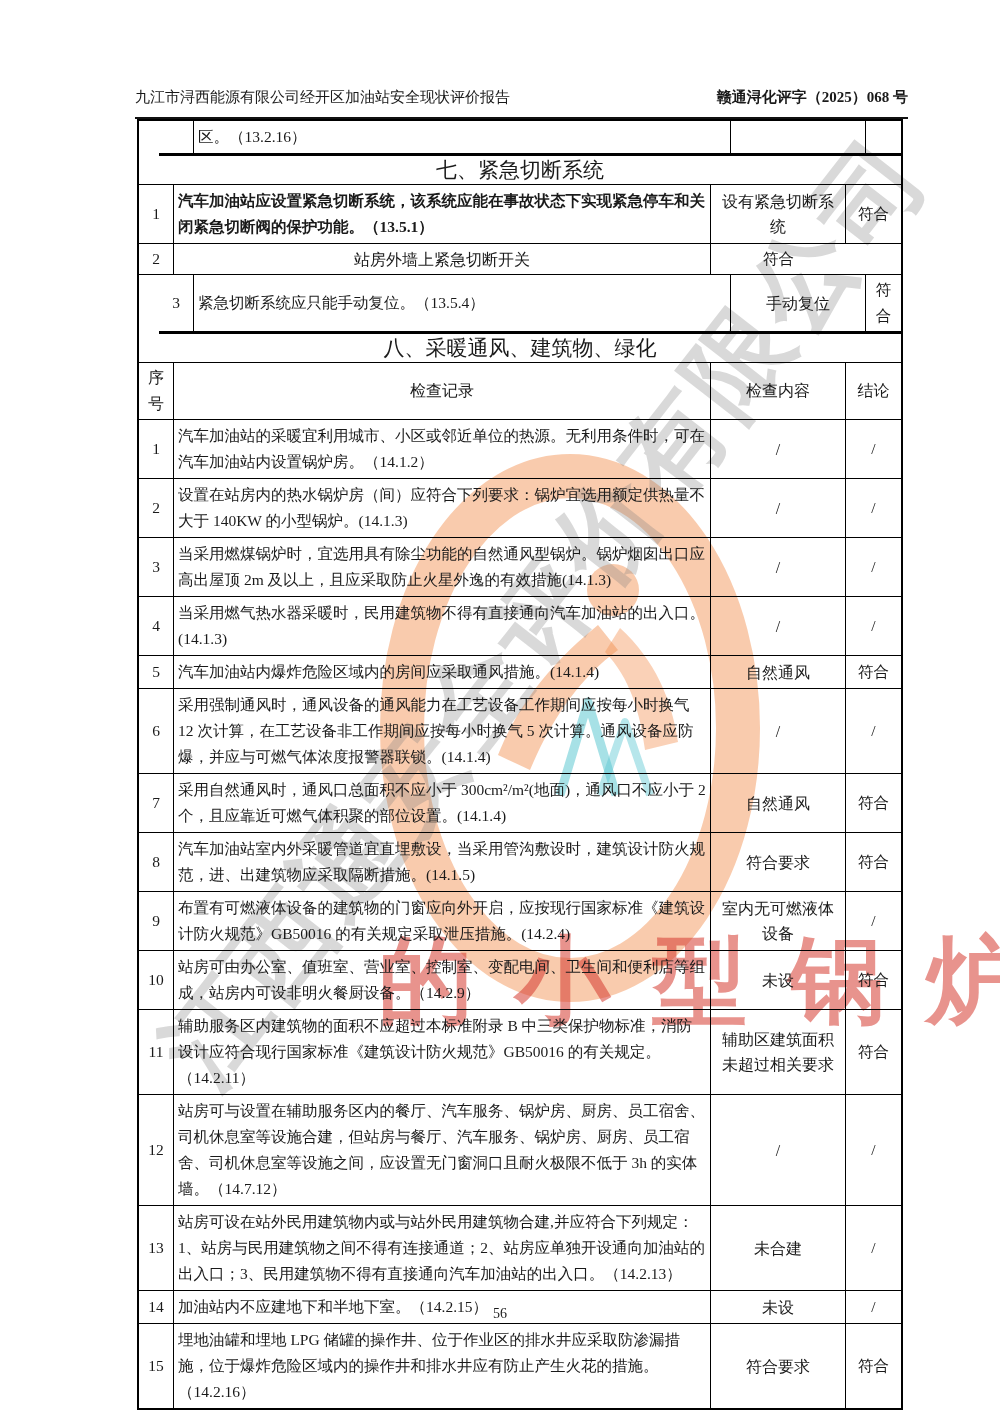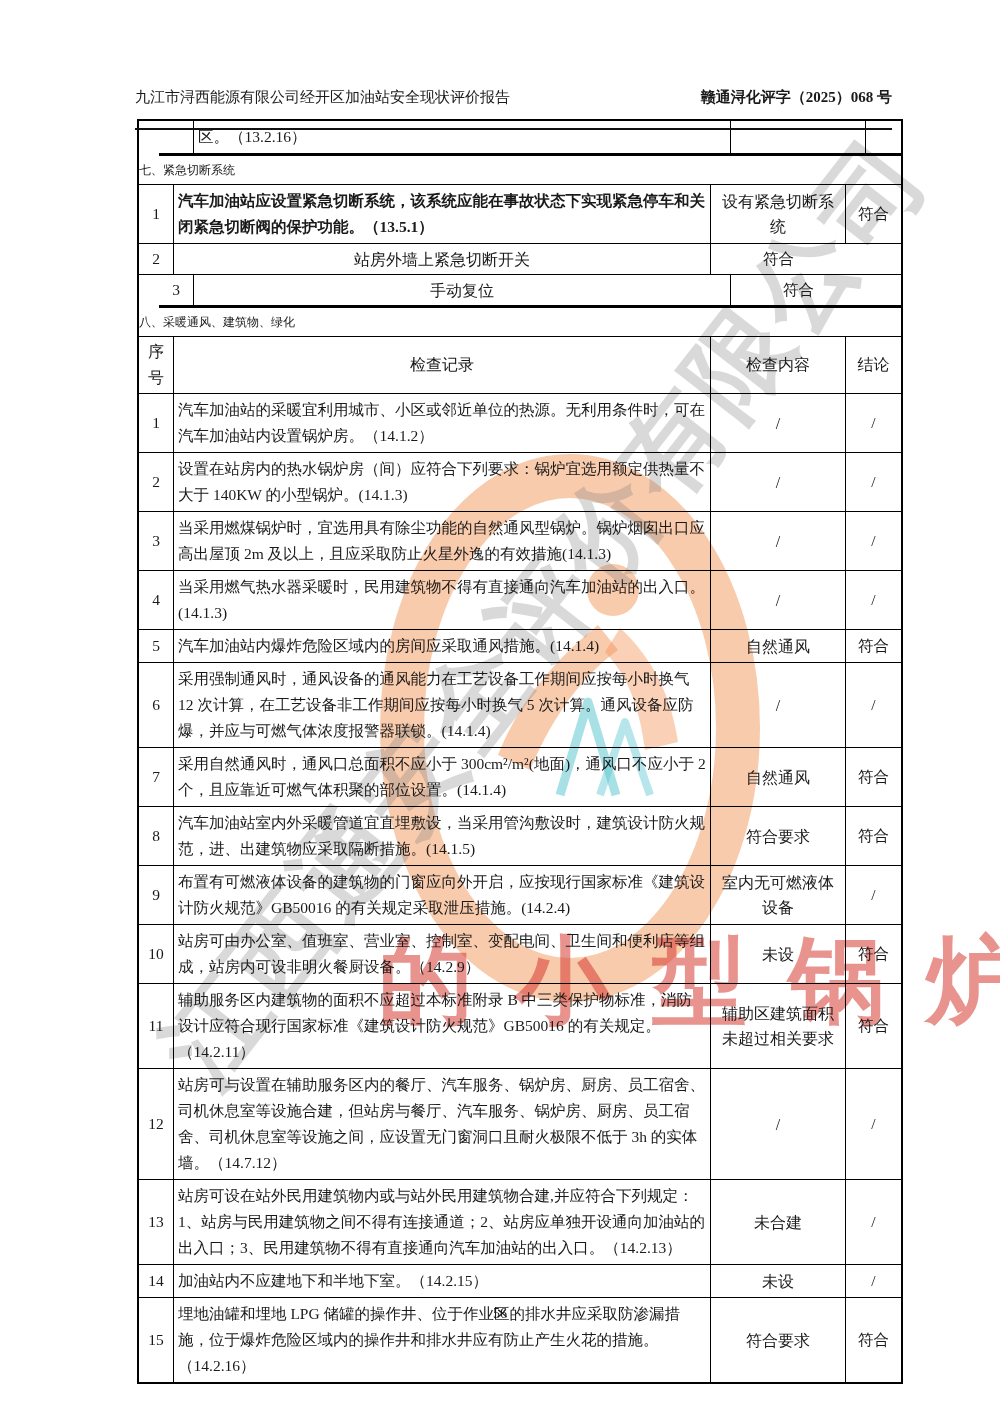--- a/index.html
+++ b/index.html
@@ -23,45 +23,45 @@
     color:rgba(128,128,128,0.30);
   }
   .wm-red{
     position:absolute;left:378px;top:918px;
     white-space:nowrap;
     font-size:95px;letter-spacing:42px;font-weight:bold;
     color:rgba(214,58,48,0.55);
   }
   
   .doc-header{
-    position:absolute;left:135px;right:108px;top:88px;z-index:2;
+    position:absolute;left:135px;right:92px;top:88px;z-index:2;
     display:flex;justify-content:space-between;align-items:flex-end;
     font-size:15px;
     border-bottom:2.5px solid #111;
-    padding-bottom:21px;
+    padding-bottom:10px;
   }
   .doc-header .right{font-weight:600;}
   
   .tbl{
     position:absolute;left:137px;top:119px;width:766px;z-index:1;
     border:2px solid #000;
     box-sizing:border-box;
     background:transparent;
     font-size:15.5px;line-height:26px;
   }
   .tr{display:grid;grid-template-columns:35px 537px 135px 1fr;border-bottom:1px solid #000;}
   .tr:last-child{border-bottom:none;}
   .tr.thick{border-bottom:3px solid #000;margin-left:20px;}
   .td{border-right:1px solid #000;display:flex;align-items:center;justify-content:center;
       text-align:center;padding:2px 3px;box-sizing:border-box;min-height:24px;}
   .td:last-child{border-right:none;}
   .td.content{justify-content:flex-start;text-align:left;white-space:pre-line;padding:3px 4px;}
   .td.record{font-size:16px;padding:2px 6px;line-height:25px;}
-  .section-row{display:block;border-bottom:1px solid #000;
-      padding:1px 0;font-size:12px;}
+  .section-row{display:block;border-bottom:1px solid #000;text-align:center;
+      padding:1px 0;font-size:21px;}
   .head-row .td{font-size:16px;}
   .bold .content{font-weight:bold;}
   
   .page-num{position:absolute;left:0;right:0;top:1306px;text-align:center;font-size:14px;z-index:2;}
 </style>
 </head>
 <body>
 
 <div class="page">
 
@@ -100,20 +100,21 @@
       <div class="td record">设有紧急切断系统</div>
       <div class="td conclusion">符合</div>
     </div>
     <div class="tr">
       <div class="td seq">2</div>
       <div class="td record">站房外墙上紧急切断开关</div>
       <div class="td conclusion">符合</div>
     </div>
     <div class="tr thick">
       <div class="td seq">3</div>
+      <div class="td content">紧急切断系统应只能手动复位。（13.5.4）</div>
       <div class="td record">手动复位</div>
       <div class="td conclusion">符合</div>
     </div>
 
     <div class="section-row">八、采暖通风、建筑物、绿化</div>
 
     <div class="tr head-row">
       <div class="td">序号</div>
       <div class="td">检查记录</div>
       <div class="td">检查内容</div>

